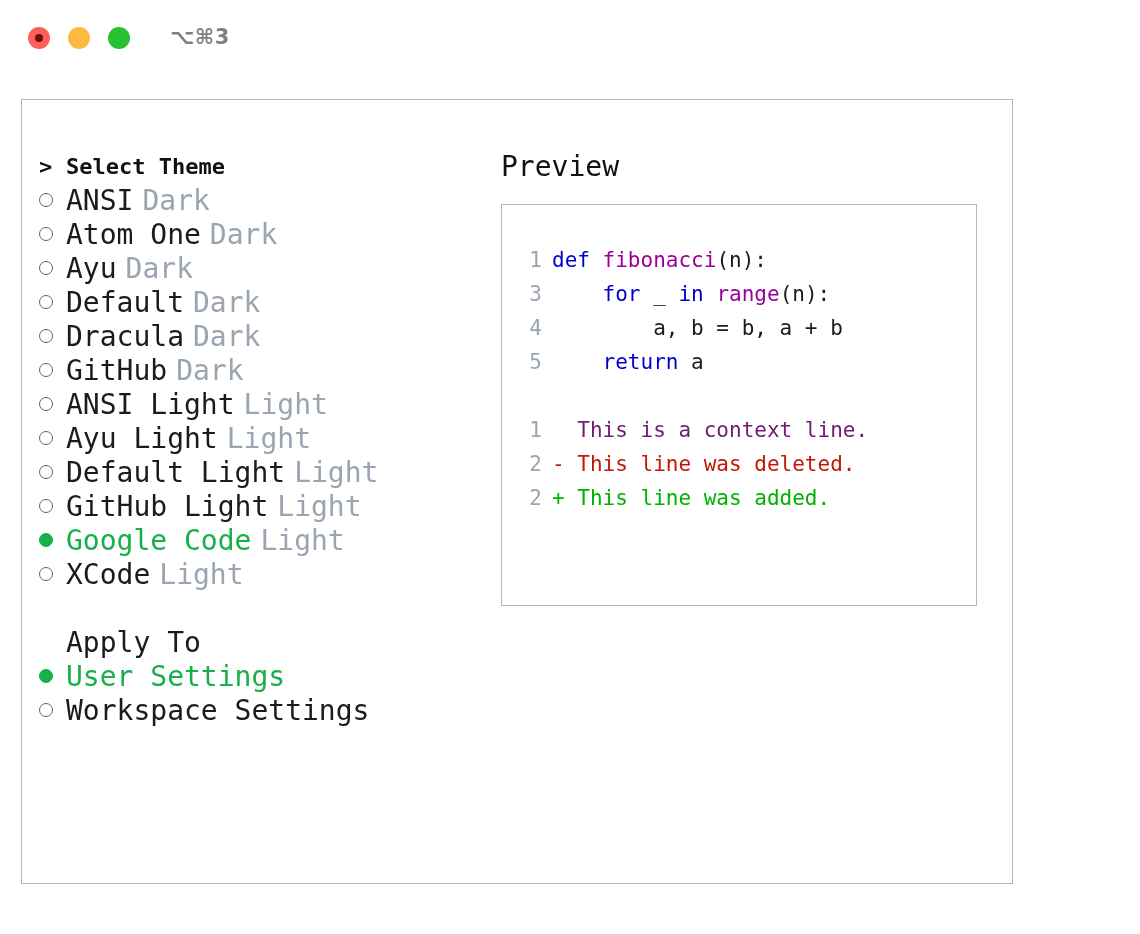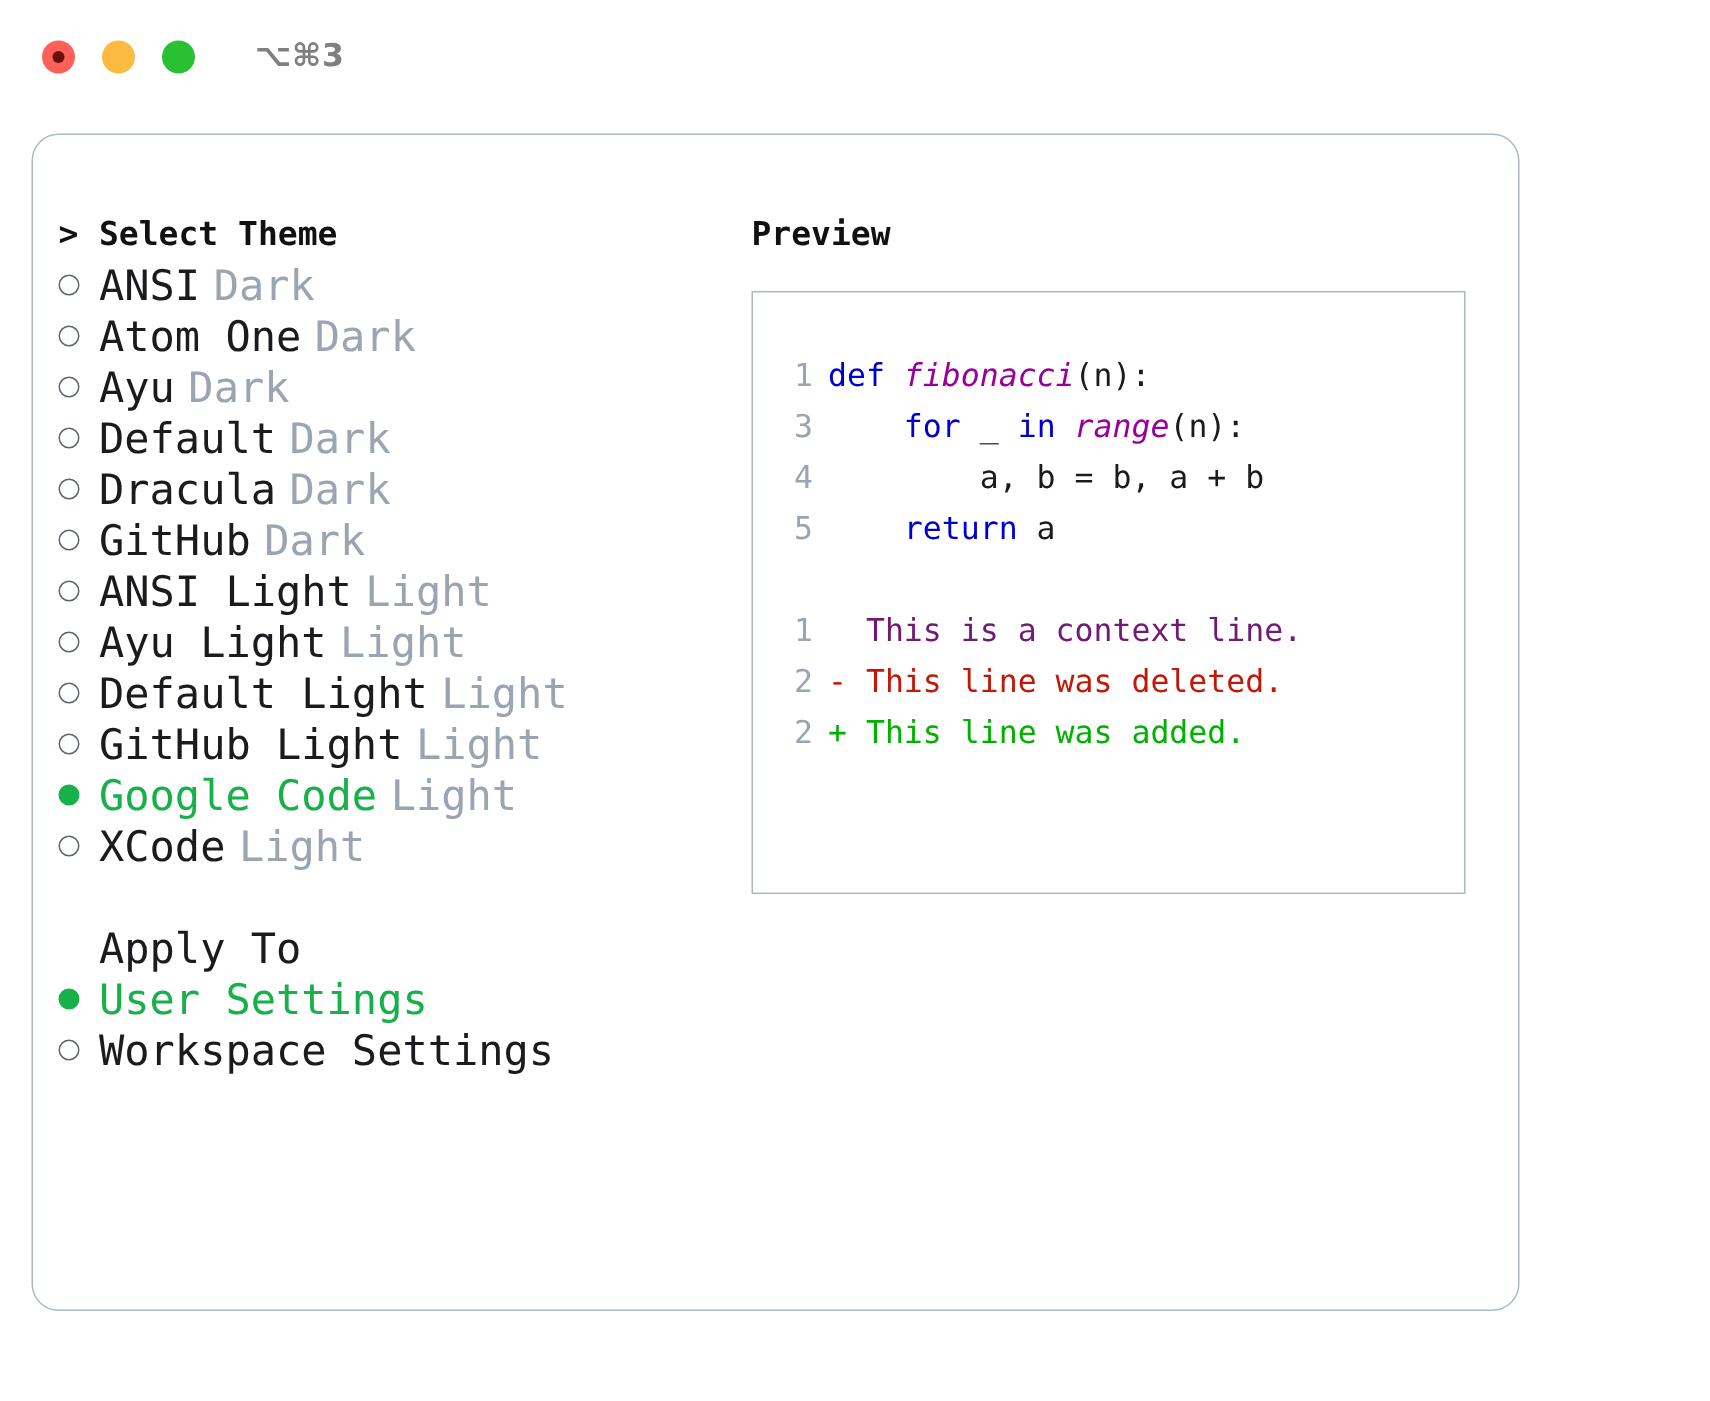--- a/index.html
+++ b/index.html
@@ -59,25 +59,25 @@
     color: #808080;
     letter-spacing: 0.5px;
     font-family: "DejaVu Sans", "Liberation Sans", sans-serif;
     white-space: nowrap;
   }
 
   
   #main-panel {
     position: absolute;
     left: 21px;
-    top: 89px;
+    top: 99px;
     width: 992px;
     height: 785px;
     border: 1.6px solid #aeb8c4;
-    border-radius: 18px;
+    border-radius: 0;
     box-sizing: border-box;
     background: #ffffff;
   }
 
   
   #theme-column {
     position: absolute;
     left: 17px;
     top: 50px;
     width: 440px;
@@ -136,22 +136,22 @@
   }
 
   
   #preview-column {
     position: absolute;
     left: 479px;
     top: 50px;
     width: 495px;
   }
   #preview-title {
-    font-size: 22px;
-    font-weight: 700;
+    font-size: 28px;
+    font-weight: 400;
     color: #111111;
     line-height: 34px;
   }
   #preview-box {
     margin-top: 20px;
     width: 476px;
     height: 402px;
     border: 1.6px solid #aeb8c4;
     box-sizing: border-box;
     background: #ffffff;
@@ -164,21 +164,21 @@
     padding-left: 18px;
   }
   .ln {
     display: inline-block;
     width: 22px;
     text-align: right;
     color: #9aa5b1;
     margin-right: 10px;
   }
   .tok-kw   { color: #0000cc; }
-  .tok-fn   { color: #990099; font-style: italic; }
+  .tok-fn   { color: #990099; }
   .tok-num  { color: #067070; }
   .tok-plain{ color: #1b1b1f; }
 
   .diff-gap { height: 34px; }
   .diff-ctx { color: #701a75; }
   .diff-del { color: #c21807; }
   .diff-add { color: #00b100; }
 </style>
 </head>
 <body>

